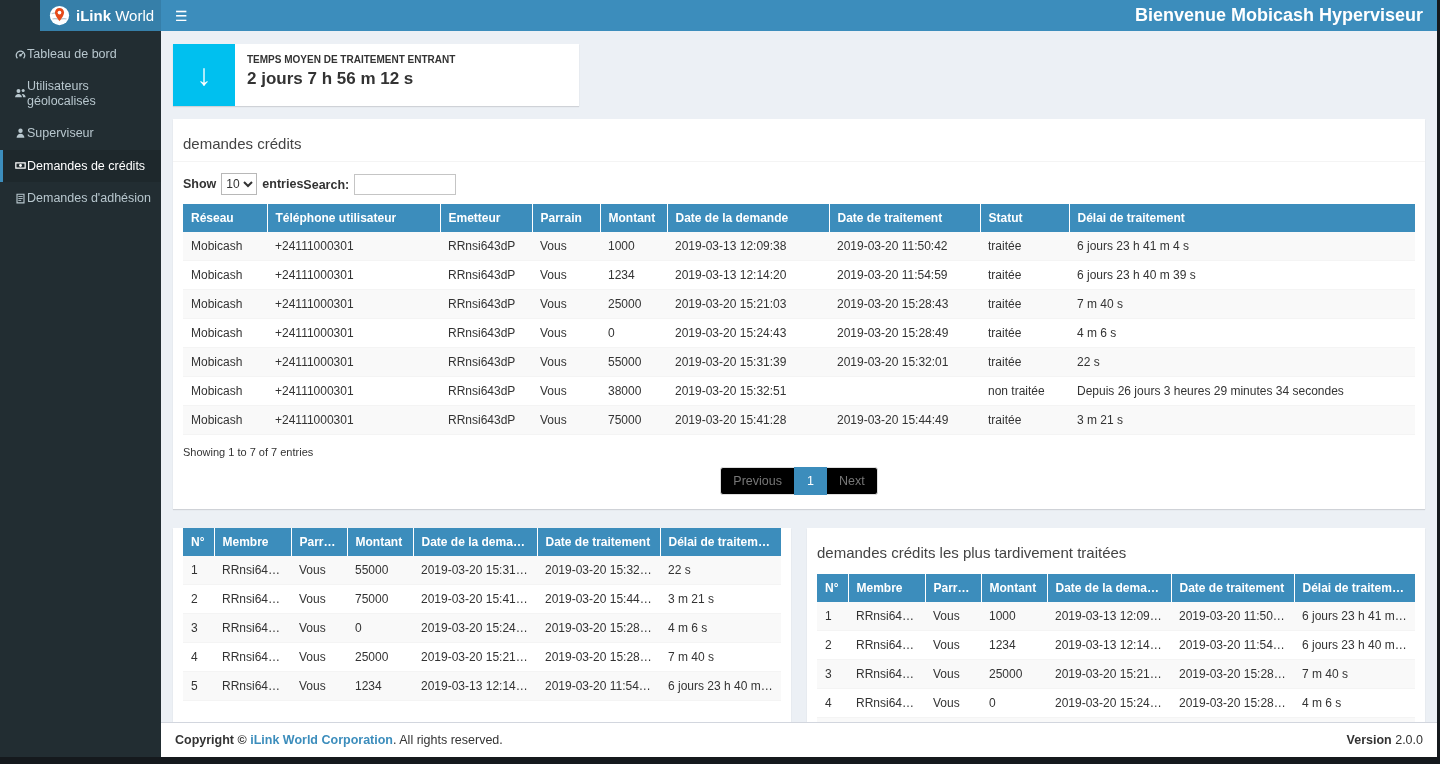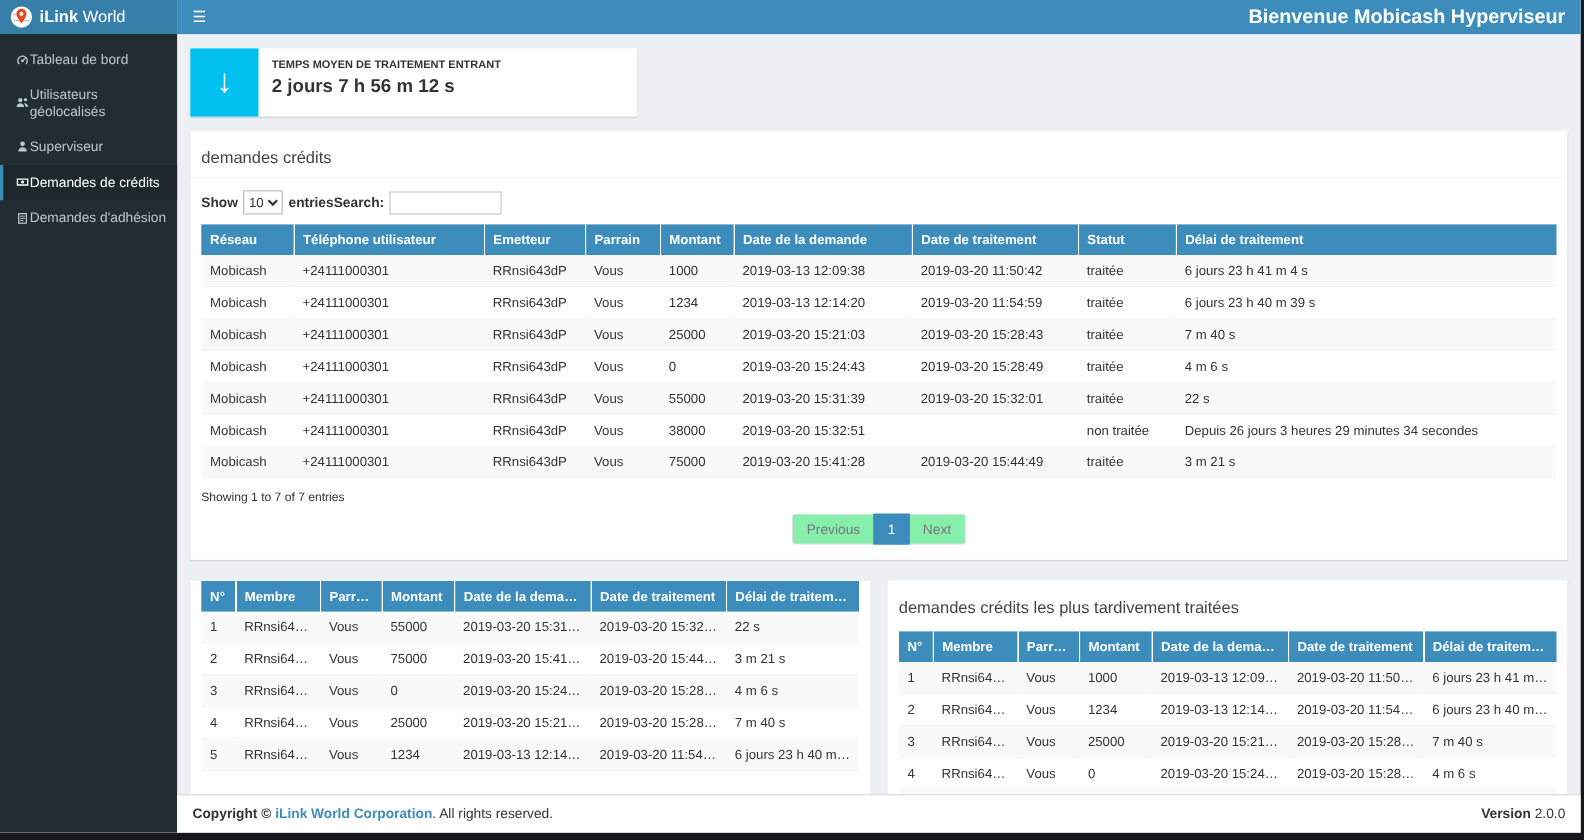--- a/index.html
+++ b/index.html
@@ -3,21 +3,21 @@
 <meta charset="utf-8">
 <title>iLink World</title>
 <style>
   *{box-sizing:border-box;}
   body{margin:0;font-family:"Liberation Sans","DejaVu Sans",sans-serif;background:#15191d;}
   .screen{width:1440px;height:764px;background:#15191d;overflow:hidden;position:relative;}
   .frame{width:1437px;height:757px;display:flex;overflow:hidden;background:#ecf0f5;}
 
   
   .sidebar{width:161px;background:#222d32;flex-shrink:0;display:flex;flex-direction:column;}
-  .logo{height:31px;background:#367fa9;display:flex;align-items:center;gap:6px;padding:0 9px;cursor:pointer;flex-shrink:0;}
+  .logo{height:31px;background:#367fa9;display:flex;align-items:center;gap:6px;padding:0 9px;cursor:pointer;flex-shrink:0;margin-left:40px;}
   .logo svg{width:21px;height:21px;flex-shrink:0;}
   .logo-text{color:#fff;font-size:15px;white-space:nowrap;}
   .logo-text b{font-weight:700;}
   .menu{padding-top:7px;}
   .menu-item{display:flex;align-items:center;gap:0;padding:9px 8px 9px 11px;color:#b8c7ce;font-size:12.5px;border-left:3px solid transparent;cursor:pointer;line-height:1.15;}
   .menu-item svg{width:13px;height:13px;flex-shrink:0;fill:currentColor;stroke:none;}
   .menu-item.active{background:#1e282c;color:#fff;border-left-color:#3c8dbc;}
 
   
   .main{flex:1;display:flex;flex-direction:column;min-width:0;}
@@ -61,21 +61,21 @@
   .tbl-mini th:nth-child(1){width:31px;}
   .tbl-mini th:nth-child(2){width:77px;}
   .tbl-mini th:nth-child(3){width:56px;}
   .tbl-mini th:nth-child(4){width:66px;}
   .tbl-mini th:nth-child(5){width:124px;}
   .tbl-mini th:nth-child(6){width:123px;}
 
   .table-footer{padding:11px 10px 14px;}
   .summary{font-size:11px;color:#333;}
   .pagination{display:flex;justify-content:center;margin-top:9px;}
-  .page-btn{border:1px solid #ddd;background:#86efac;color:#777;font-size:12.5px;padding:5px 12px;margin-left:-1px;cursor:pointer;text-decoration:none;line-height:1.3;}
+  .page-btn{border:1px solid #ddd;background:#000000;color:#777;font-size:12.5px;padding:5px 12px;margin-left:-1px;cursor:pointer;text-decoration:none;line-height:1.3;}
   .page-btn.prev{border-radius:3px 0 0 3px;margin-left:0;}
   .page-btn.next{border-radius:0 3px 3px 0;}
   .page-btn.current{background:#3c8dbc;border-color:#3c8dbc;color:#fff;position:relative;z-index:1;}
 
   .two-col{display:flex;gap:16px;}
   .two-col .box{flex:1;margin-bottom:0;padding-bottom:13px;min-width:0;}
   .two-col .box-title{border-bottom:none;padding-bottom:13px;}
 
   
   .footer{background:#fff;border-top:1px solid #d2d6de;padding:10px 14px;display:flex;justify-content:space-between;align-items:center;font-size:12.5px;color:#333;margin-top:auto;flex-shrink:0;}

